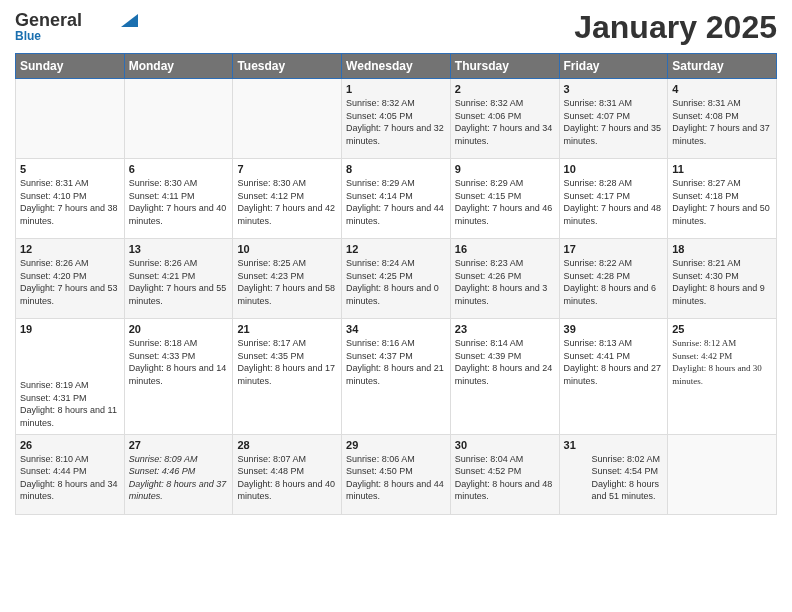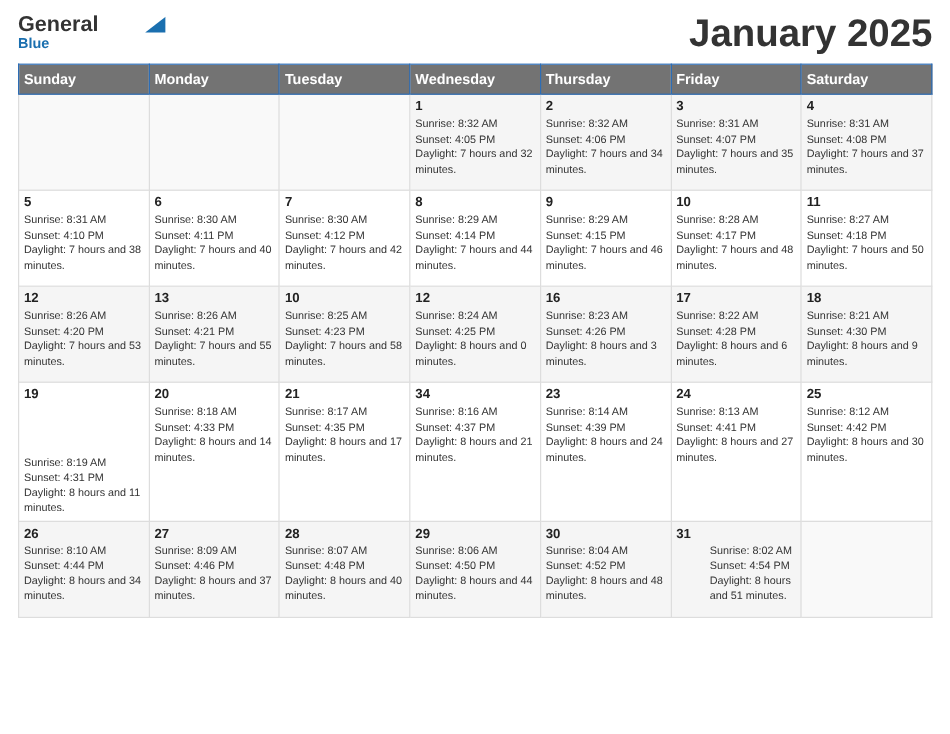--- a/index.html
+++ b/index.html
@@ -262,42 +262,42 @@
 Sunset: 4:37 PM
 Daylight: 8 hours and 21 minutes.</div>
           </td>
           <td>
             <div class="day-num">23</div>
             <div class="day-info" style="white-space: pre-line;">Sunrise: 8:14 AM
 Sunset: 4:39 PM
 Daylight: 8 hours and 24 minutes.</div>
           </td>
           <td>
-            <div class="day-num">24</div>
+            <div class="day-num">39</div>
             <div class="day-info" style="white-space: pre-line;">Sunrise: 8:13 AM
 Sunset: 4:41 PM
 Daylight: 8 hours and 27 minutes.</div>
           </td>
           <td>
             <div class="day-num">25</div>
-            <div class="day-info" style="white-space: pre-line;">Sunrise: 8:12 AM
+            <div class="day-info" style="white-space: pre-line; font-family: Liberation Serif, serif;">Sunrise: 8:12 AM
 Sunset: 4:42 PM
 Daylight: 8 hours and 30 minutes.</div>
           </td>
         </tr>
         <tr>
           <td>
             <div class="day-num">26</div>
             <div class="day-info" style="white-space: pre-line;">Sunrise: 8:10 AM
 Sunset: 4:44 PM
 Daylight: 8 hours and 34 minutes.</div>
           </td>
           <td>
             <div class="day-num">27</div>
-            <div class="day-info" style="white-space: pre-line;">Sunrise: 8:09 AM
+            <div class="day-info" style="white-space: pre-line; font-style: italic;">Sunrise: 8:09 AM
 Sunset: 4:46 PM
 Daylight: 8 hours and 37 minutes.</div>
           </td>
           <td>
             <div class="day-num">28</div>
             <div class="day-info" style="white-space: pre-line;">Sunrise: 8:07 AM
 Sunset: 4:48 PM
 Daylight: 8 hours and 40 minutes.</div>
           </td>
           <td>

